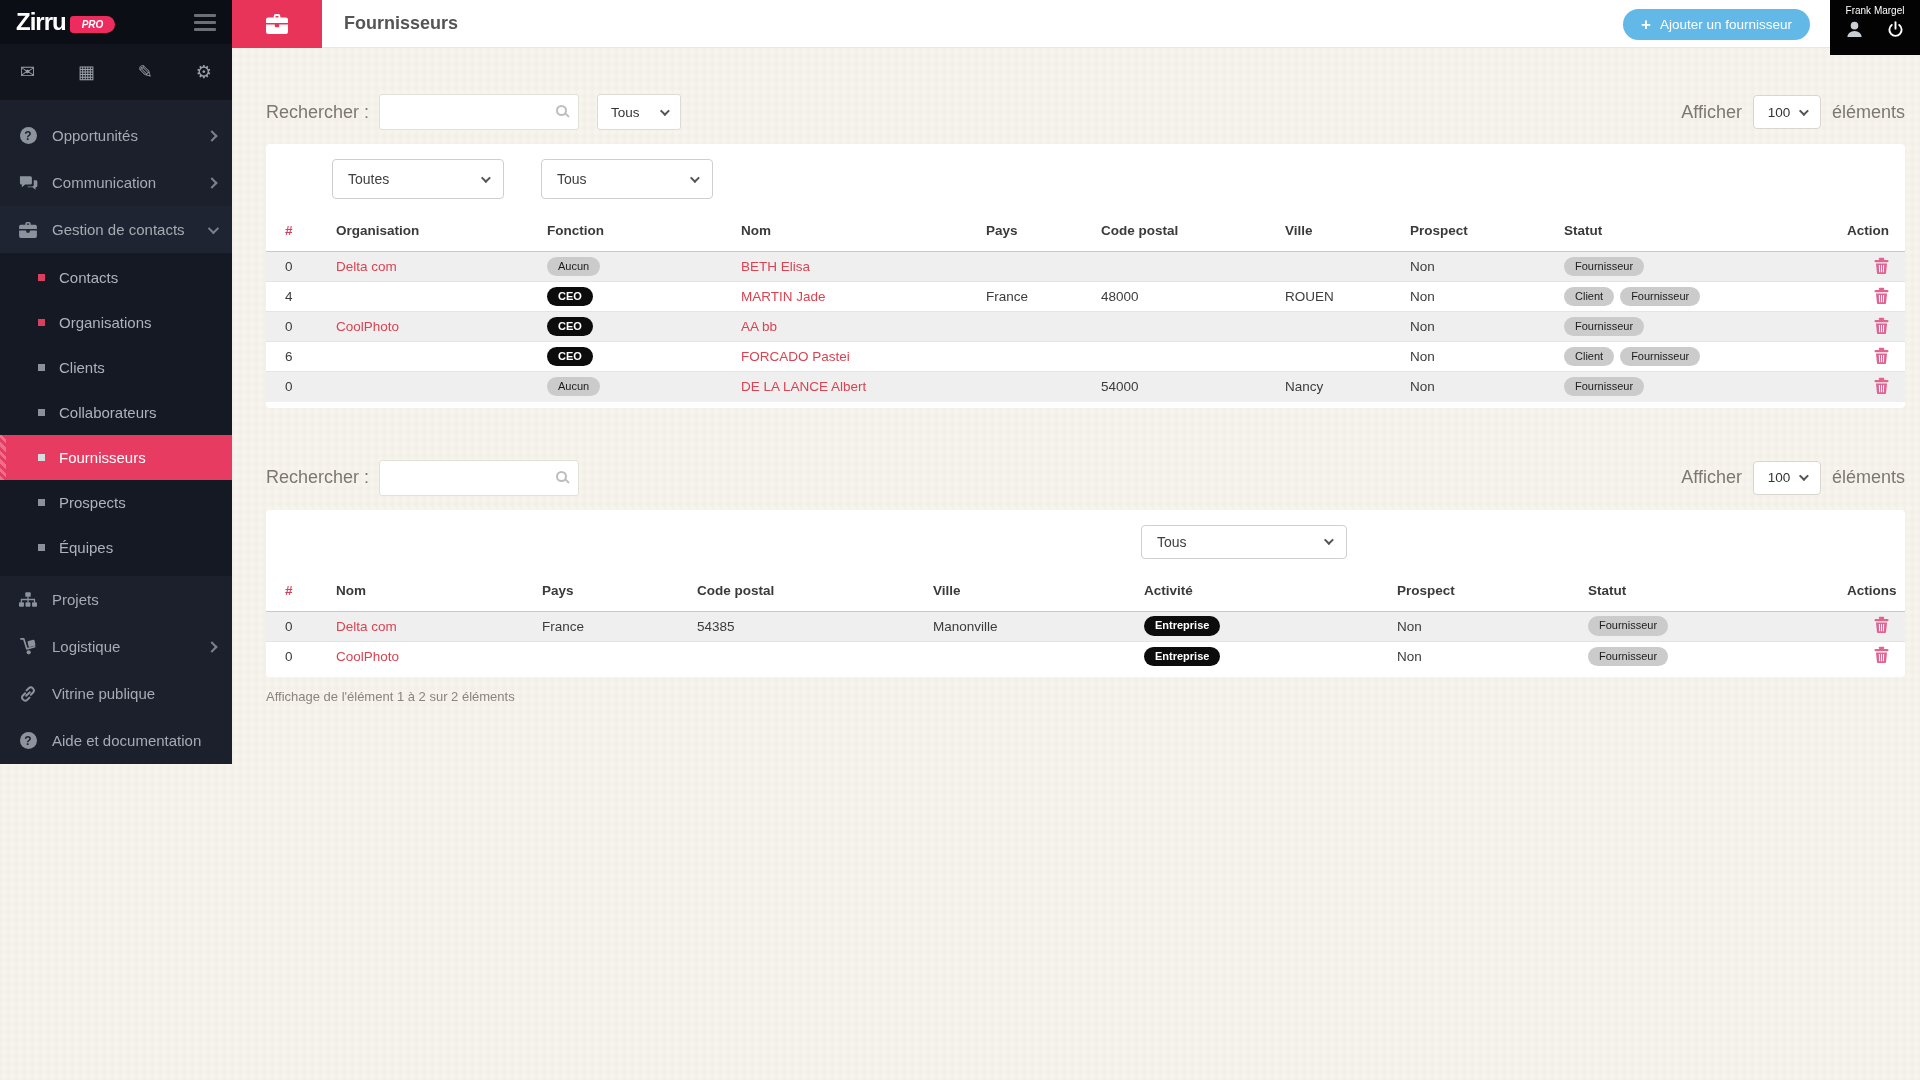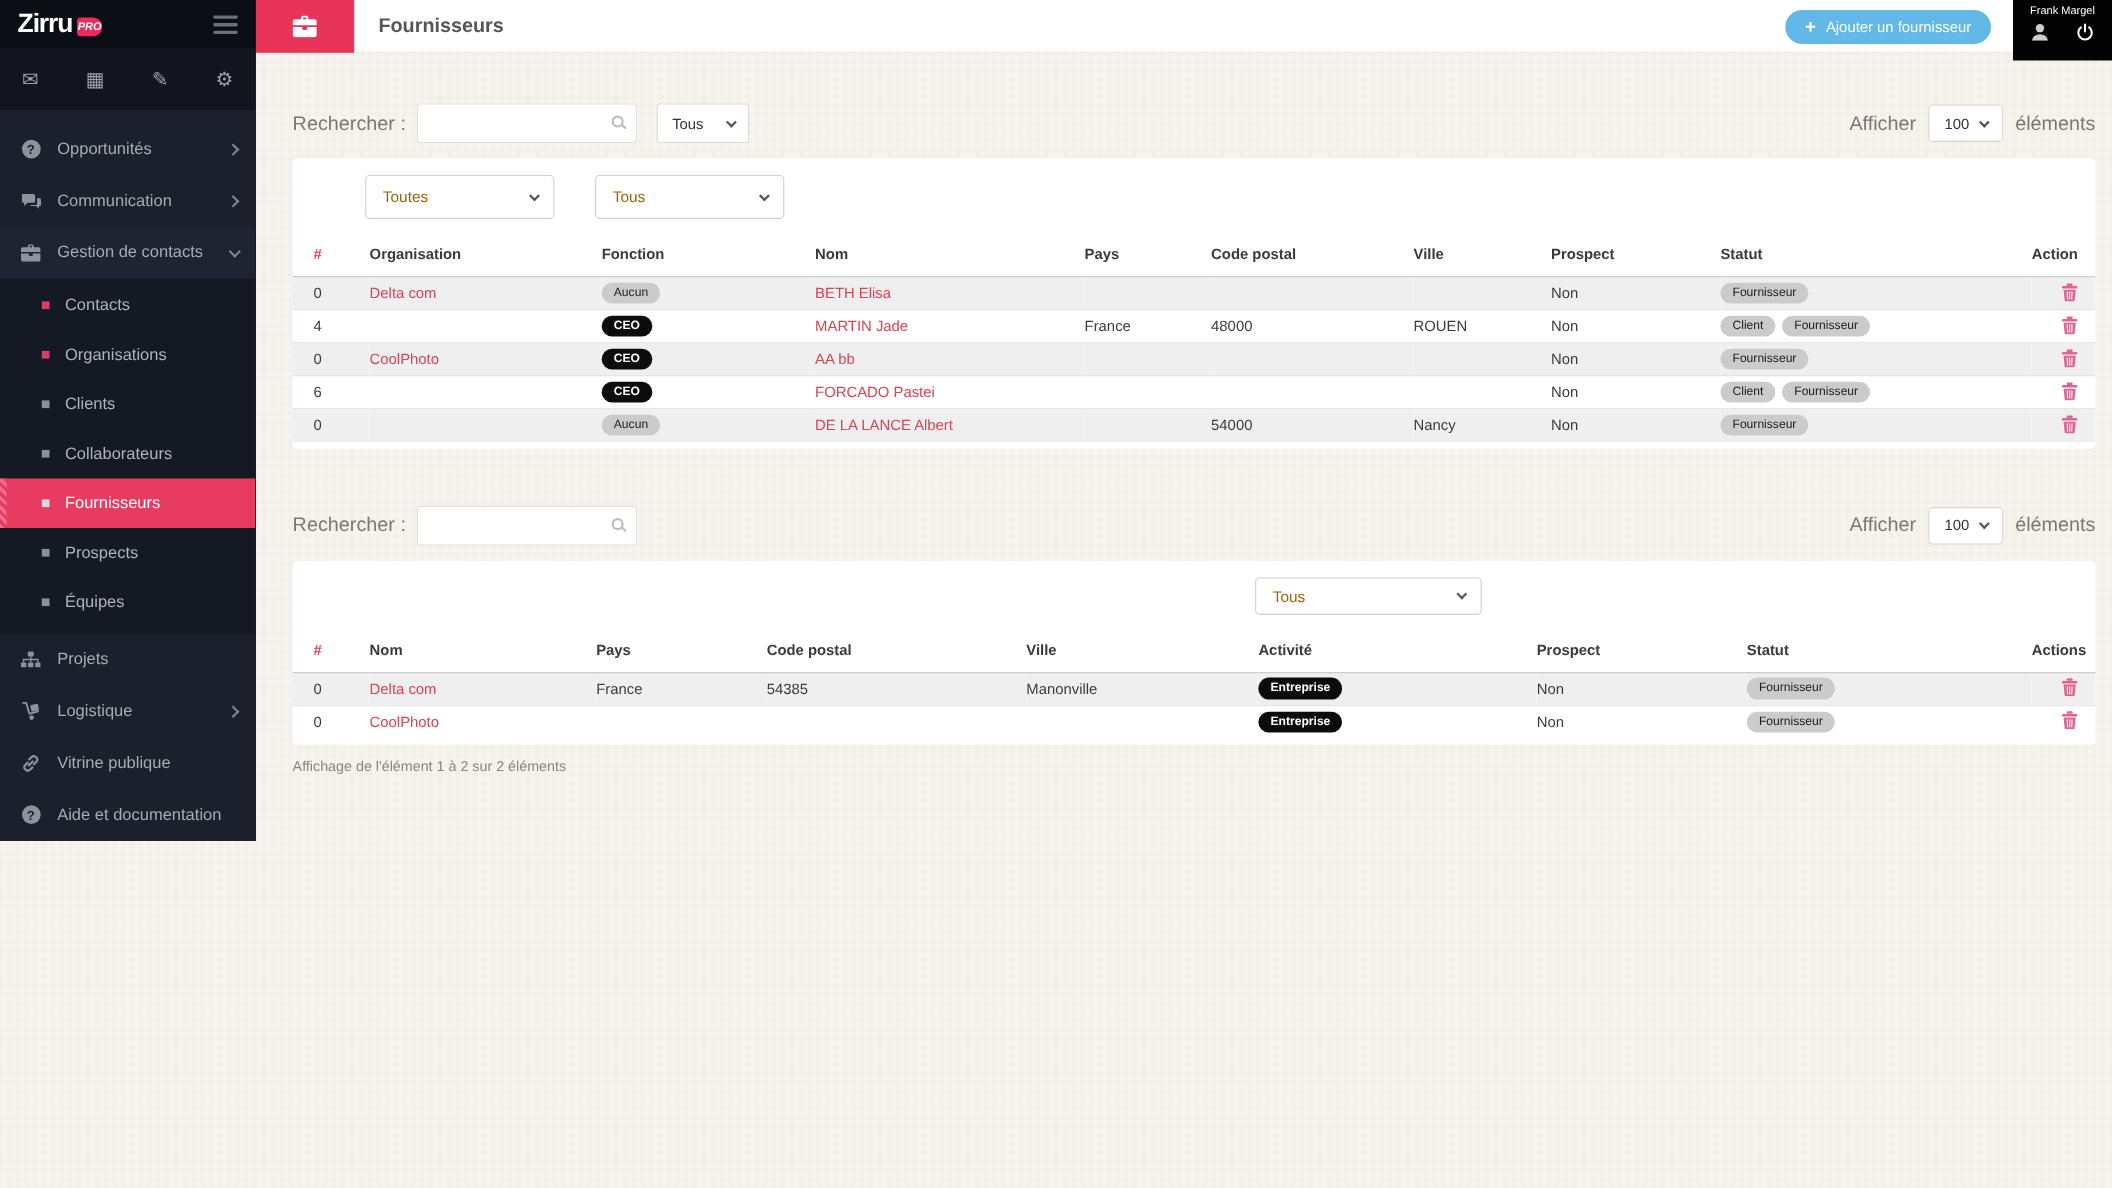--- a/index.html
+++ b/index.html
@@ -11,21 +11,21 @@
       linear-gradient(135deg, rgba(0,0,0,.015) 25%, transparent 25%, transparent 75%, rgba(0,0,0,.015) 75%);
     background-size:8px 8px;
   }
   a { text-decoration:none; }
 
   
   .sidebar { position:fixed; left:0; top:0; width:232px; height:764px; background:#1b202c; z-index:10; }
   .logo-bar { height:44px; background:#0b0e15; display:flex; align-items:center; justify-content:space-between; padding:0 16px; }
   .logo { color:#fff; font-size:24px; font-weight:bold; letter-spacing:-1px; display:flex; align-items:center; cursor:pointer; }
   .logo .pro { background:#ee2b5e; color:#fff; font-size:10px; font-style:italic; font-weight:bold; letter-spacing:0;
-    padding:3px 1px; border-radius:4px 10px 10px 4px; margin-left:4px; transform:translateY(2px); }
+    padding:3px 12px; border-radius:4px 10px 10px 4px; margin-left:4px; transform:translateY(2px); }
   .hamburger { display:flex; flex-direction:column; gap:4px; cursor:pointer; padding:4px 0; }
   .hamburger i { display:block; width:22px; height:3px; background:#6b7078; border-radius:1px; }
   .icon-row { height:56px; background:#12151e; display:flex; align-items:center; justify-content:space-between; padding:0 20px; }
   .tico { color:#99a0a8; font-size:18px; cursor:pointer; line-height:1; }
   .menu { padding-top:12px; }
   .menu-item { height:47px; display:flex; align-items:center; padding:0 16px; color:#a6abb3; font-size:15px; cursor:pointer; }
   .mi-icon { width:24px; margin-right:12px; display:flex; justify-content:center; align-items:center; color:#8d939c; font-size:16px; flex:none; }
   .qcircle { width:17px; height:17px; border-radius:50%; background:#8d939c; color:#1b202c; font-size:12px; font-weight:bold;
     display:flex; align-items:center; justify-content:center; }
   .chev { margin-left:auto; width:8px; height:8px; border-right:2px solid #7c828b; border-bottom:2px solid #7c828b; flex:none; }
@@ -66,21 +66,21 @@
   .sel { background:#fff; border:1px solid #dedbd3; border-radius:3px; display:flex; align-items:center; justify-content:space-between;
     font-size:13.5px; color:#333; cursor:pointer; }
   .sel .cv { width:7px; height:7px; border-right:2px solid #555; border-bottom:2px solid #555; transform:rotate(45deg) translateY(-2px); flex:none; margin-left:14px; }
   .quick-sel { margin-left:18px; height:36px; padding:0 13px; min-width:84px; }
   .right-group { margin-left:auto; display:flex; align-items:center; gap:11px; }
   .size-sel { width:68px; height:34px; padding:0 11px; border-radius:4px; border-color:#d9d6ce; justify-content:center; gap:9px; }
   .size-sel .cv { margin-left:0; }
 
   .card { background:#fff; border-radius:4px; margin-top:12px; padding-bottom:6px; }
   .card-filters { padding:15px 0 0 66px; display:flex; gap:37px; }
-  .big-sel { width:172px; height:40px; padding:0 15px; border-radius:4px; border-color:#cfcfcf; font-size:14px; color:#a16207; }
+  .big-sel { width:172px; height:40px; padding:0 15px; border-radius:4px; border-color:#cfcfcf; font-size:14px; color:#404040; }
   .card-filters.centered { padding:15px 0 0 875px; }
   .big-sel.small { width:206px; height:34px; }
 
   table { width:100%; border-collapse:collapse; margin-top:16px; table-layout:fixed; font-size:13.5px; color:#3c3c3c; }
   thead th { text-align:left; font-weight:bold; font-size:13.5px; color:#3a3a3a; padding:8px 0 13px; border-bottom:1px solid #c9c9c9; cursor:pointer; }
   thead th.num { color:#d6405f; padding-left:19px; }
   tbody td { height:30px; padding:0; border-top:1px solid #e4e4e4; vertical-align:middle; }
   tbody tr:nth-child(odd) { background:#efeff0; }
   tbody td.numcell { padding-left:19px; }
   a.link { color:#d94352; }

